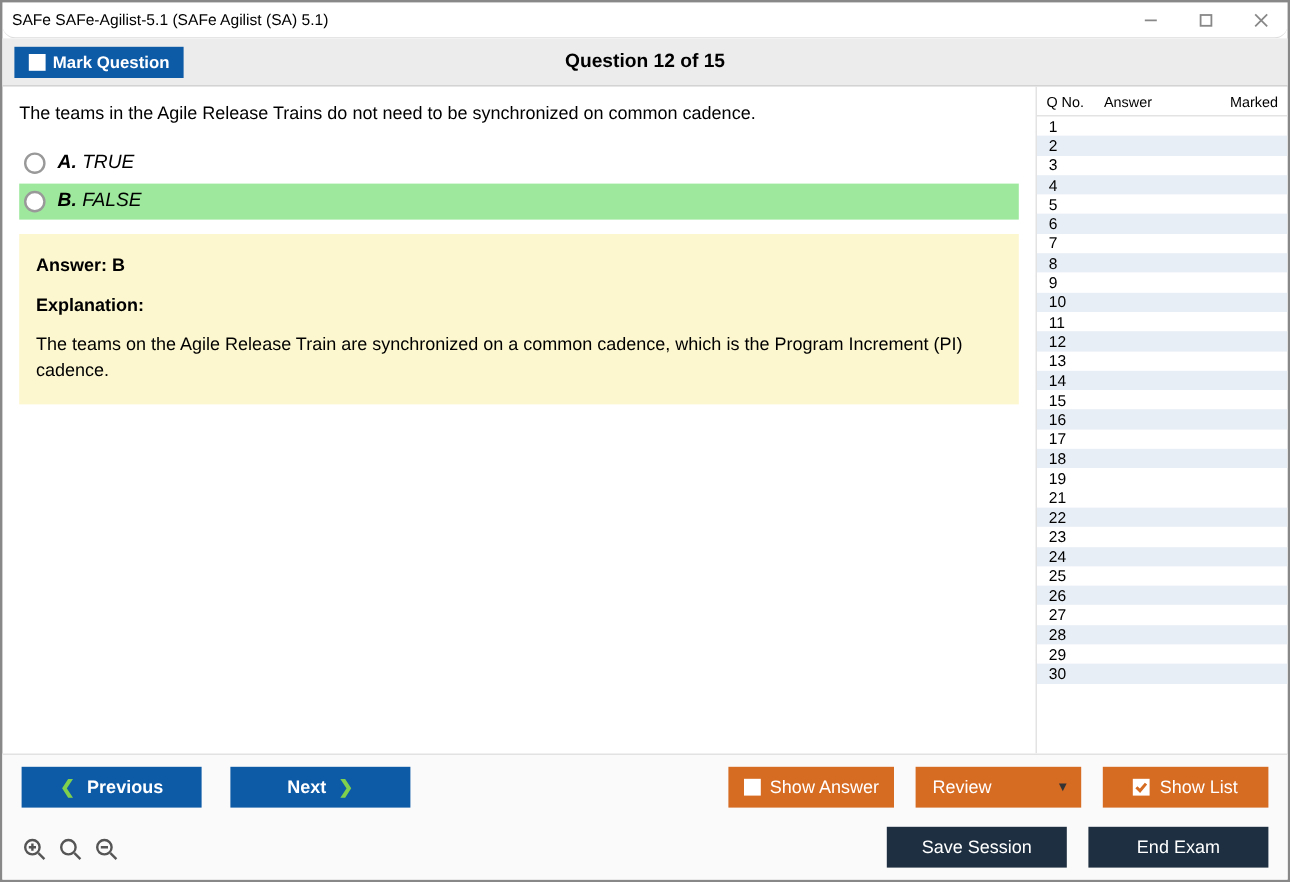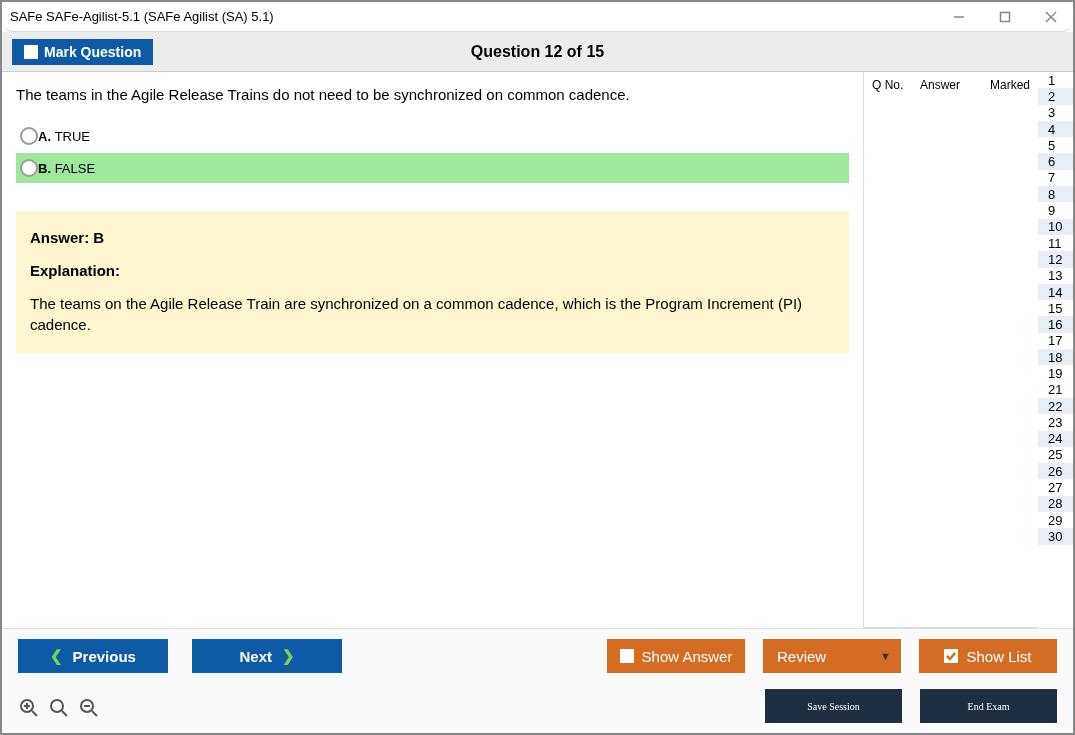--- a/index.html
+++ b/index.html
@@ -9,30 +9,30 @@
 .titlebar-text { font-size: 13px; color: #000; }
 .win-controls { display: flex; gap: 18px; align-items: center; }
 .win-btn { width: 28px; height: 22px; display: flex; align-items: center; justify-content: center; color: #555; }
 .topbar { height: 40px; background: #ececec; border-bottom: 1px solid #ccc; display: flex; align-items: center; position: relative; padding: 0 10px; }
 .mark-btn { background: #0d5aa7; color: #fff; padding: 5px 12px; display: flex; align-items: center; gap: 6px; font-size: 14px; font-weight: bold; border: none; cursor: pointer; }
 .mark-btn .chk { width: 14px; height: 14px; background: #fff; display: inline-block; }
 .question-title { position: absolute; left: 50%; transform: translateX(-50%); font-size: 16px; font-weight: bold; }
 .body-area { flex: 1; display: flex; overflow: hidden; }
 .question-panel { flex: 1; padding: 14px 14px 0 14px; overflow: auto; }
 .q-text { font-size: 15px; margin-bottom: 18px; }
-.option { display: flex; align-items: center; padding: 6px 4px; font-size: 13px; margin-bottom: 2px; border-radius: 0; }
+.option { display: flex; align-items: center; gap: 10px; padding: 6px 4px; font-size: 16px; margin-bottom: 2px; border-radius: 0; font-style: italic; }
 .option.correct { background: #9ee89e; }
 .radio-ctl { width: 18px; height: 18px; border-radius: 50%; border: 2px solid #999; flex-shrink: 0; background: #fff; }
 .option .lbl { }
 .option .lbl b { font-weight: bold; }
-.explain-box { background: #fcf7cf; padding: 18px 14px; margin-top: 28px; font-size: 15px; }
+.explain-box { background: #fcf7cf; padding: 18px 14px; margin-top: 12px; font-size: 15px; }
 .explain-box .ans-line { font-weight: bold; margin-bottom: 16px; }
 .explain-box .exp-label { font-weight: bold; margin-bottom: 14px; }
 .explain-box .exp-text { line-height: 1.4; }
-.list-panel { width: 210px; border-left: 1px solid #ddd; display: flex; flex-direction: row; background: #fff; overflow: hidden; }
+.list-panel { width: 210px; border-left: 1px solid #ddd; display: flex; flex-direction: column; background: #fff; overflow: hidden; }
 .list-header { display: flex; font-size: 12px; padding: 6px 8px 4px 8px; border-bottom: 1px solid #ddd; }
 .list-header .c-qno { width: 48px; }
 .list-header .c-ans { width: 70px; }
 .list-header .c-marked { flex:1; text-align: right; }
 .list-body { flex: 1; overflow-y: scroll; }
 .list-row { display: flex; font-size: 13px; padding: 0px 8px; height: 16.3px; align-items: center; }
 .list-row.striped { background: #e8eef5; }
 .list-row .rn { width: 24px; padding-left: 2px; }
 .bottom-bar { height: 105px; background: #fafafa; border-top: 1px solid #ddd; padding: 10px 16px; display: flex; flex-direction: column; justify-content: space-between; }
 .btn-row { display: flex; justify-content: space-between; align-items: center; }
@@ -40,21 +40,21 @@
 .btn-row-right { display: flex; gap: 18px; }
 .nav-btn { width: 150px; height: 34px; background: #0d5aa7; color: #fff; border: none; font-size: 15px; font-weight: bold; display: flex; align-items: center; justify-content: center; gap: 10px; cursor: pointer; }
 .nav-btn .arr { font-weight: bold; font-size: 15px; }
 .nav-btn.prev .arr { color: #7fd04c; }
 .nav-btn.next .arr { color: #7fd04c; }
 .orange-btn { width: 138px; height: 34px; background: #d66b22; color: #fff; border: none; font-size: 15px; display: flex; align-items: center; justify-content: center; gap: 8px; cursor: pointer; }
 .orange-btn .chk { width: 14px; height: 14px; background: #fff; display: inline-block; }
 .orange-btn.review { justify-content: space-between; padding: 0 10px 0 14px; }
 .orange-btn .carrot { color: #333; font-size: 11px; }
 .orange-btn.showlist .chk { display: inline-flex; align-items: center; justify-content: center; color: #d66b22; }
-.dark-btn { width: 137px; height: 34px; background: #1d2f40; color: #fff; border: none; font-size: 10px; cursor: pointer; font-family: Liberation Serif, serif; }
+.dark-btn { width: 150px; height: 34px; background: #1d2f40; color: #fff; border: none; font-size: 15px; cursor: pointer; }
 .zoom-row { display: flex; gap: 8px; align-items: center; padding-top: 4px; }
 .zoom-icon { width: 22px; height: 22px; color: #555; cursor: pointer; display: flex; align-items: center; justify-content: center; }
 .zoom-right { display: flex; gap: 18px; }
 </style>
 </head>
 <body>
 
 <div class="window">
 
   <div class="titlebar">

